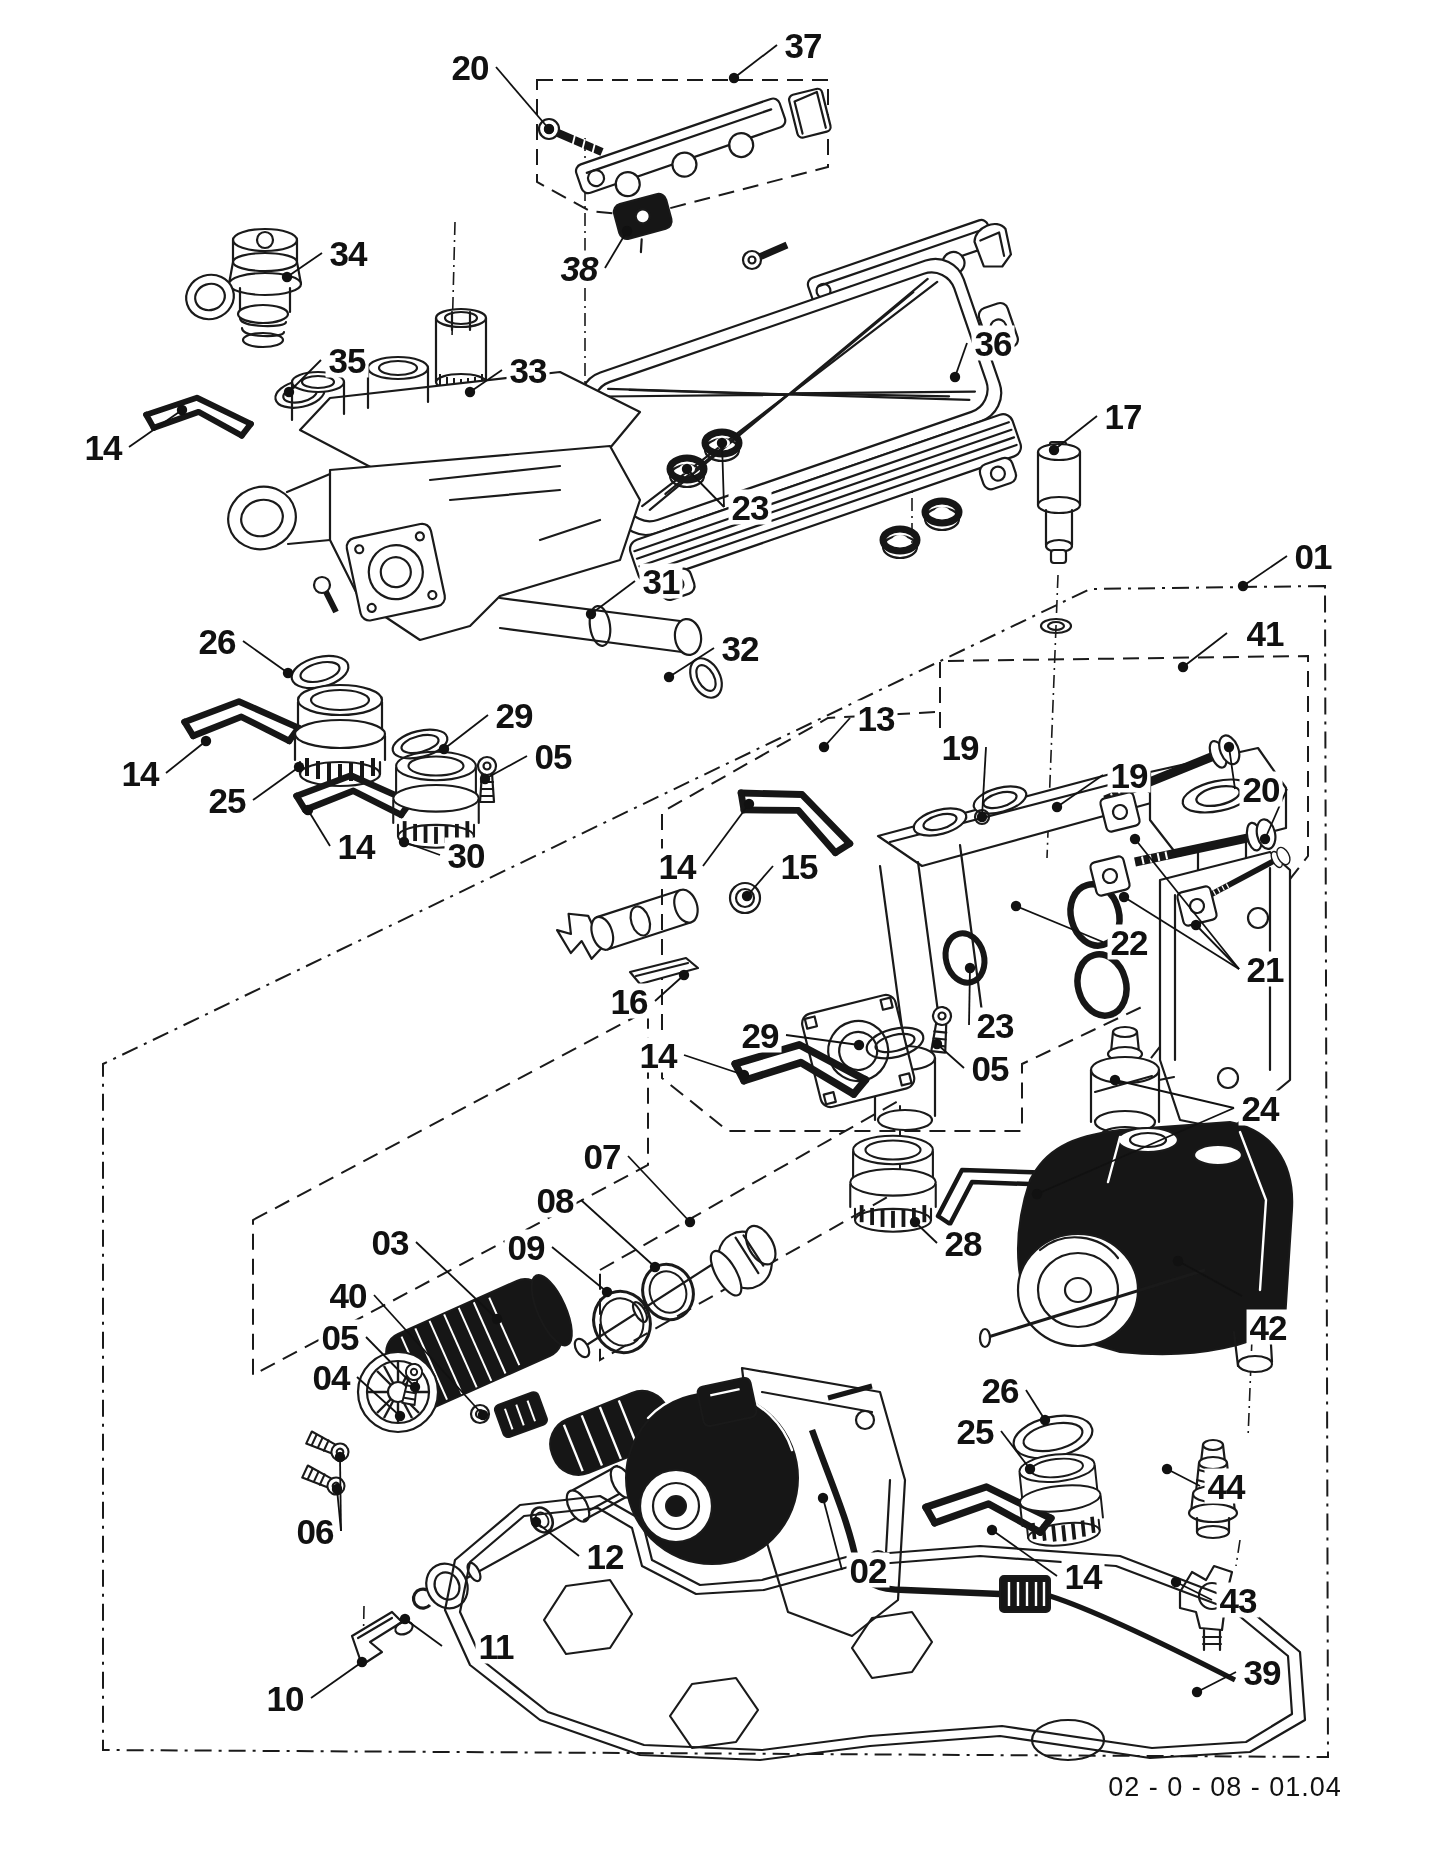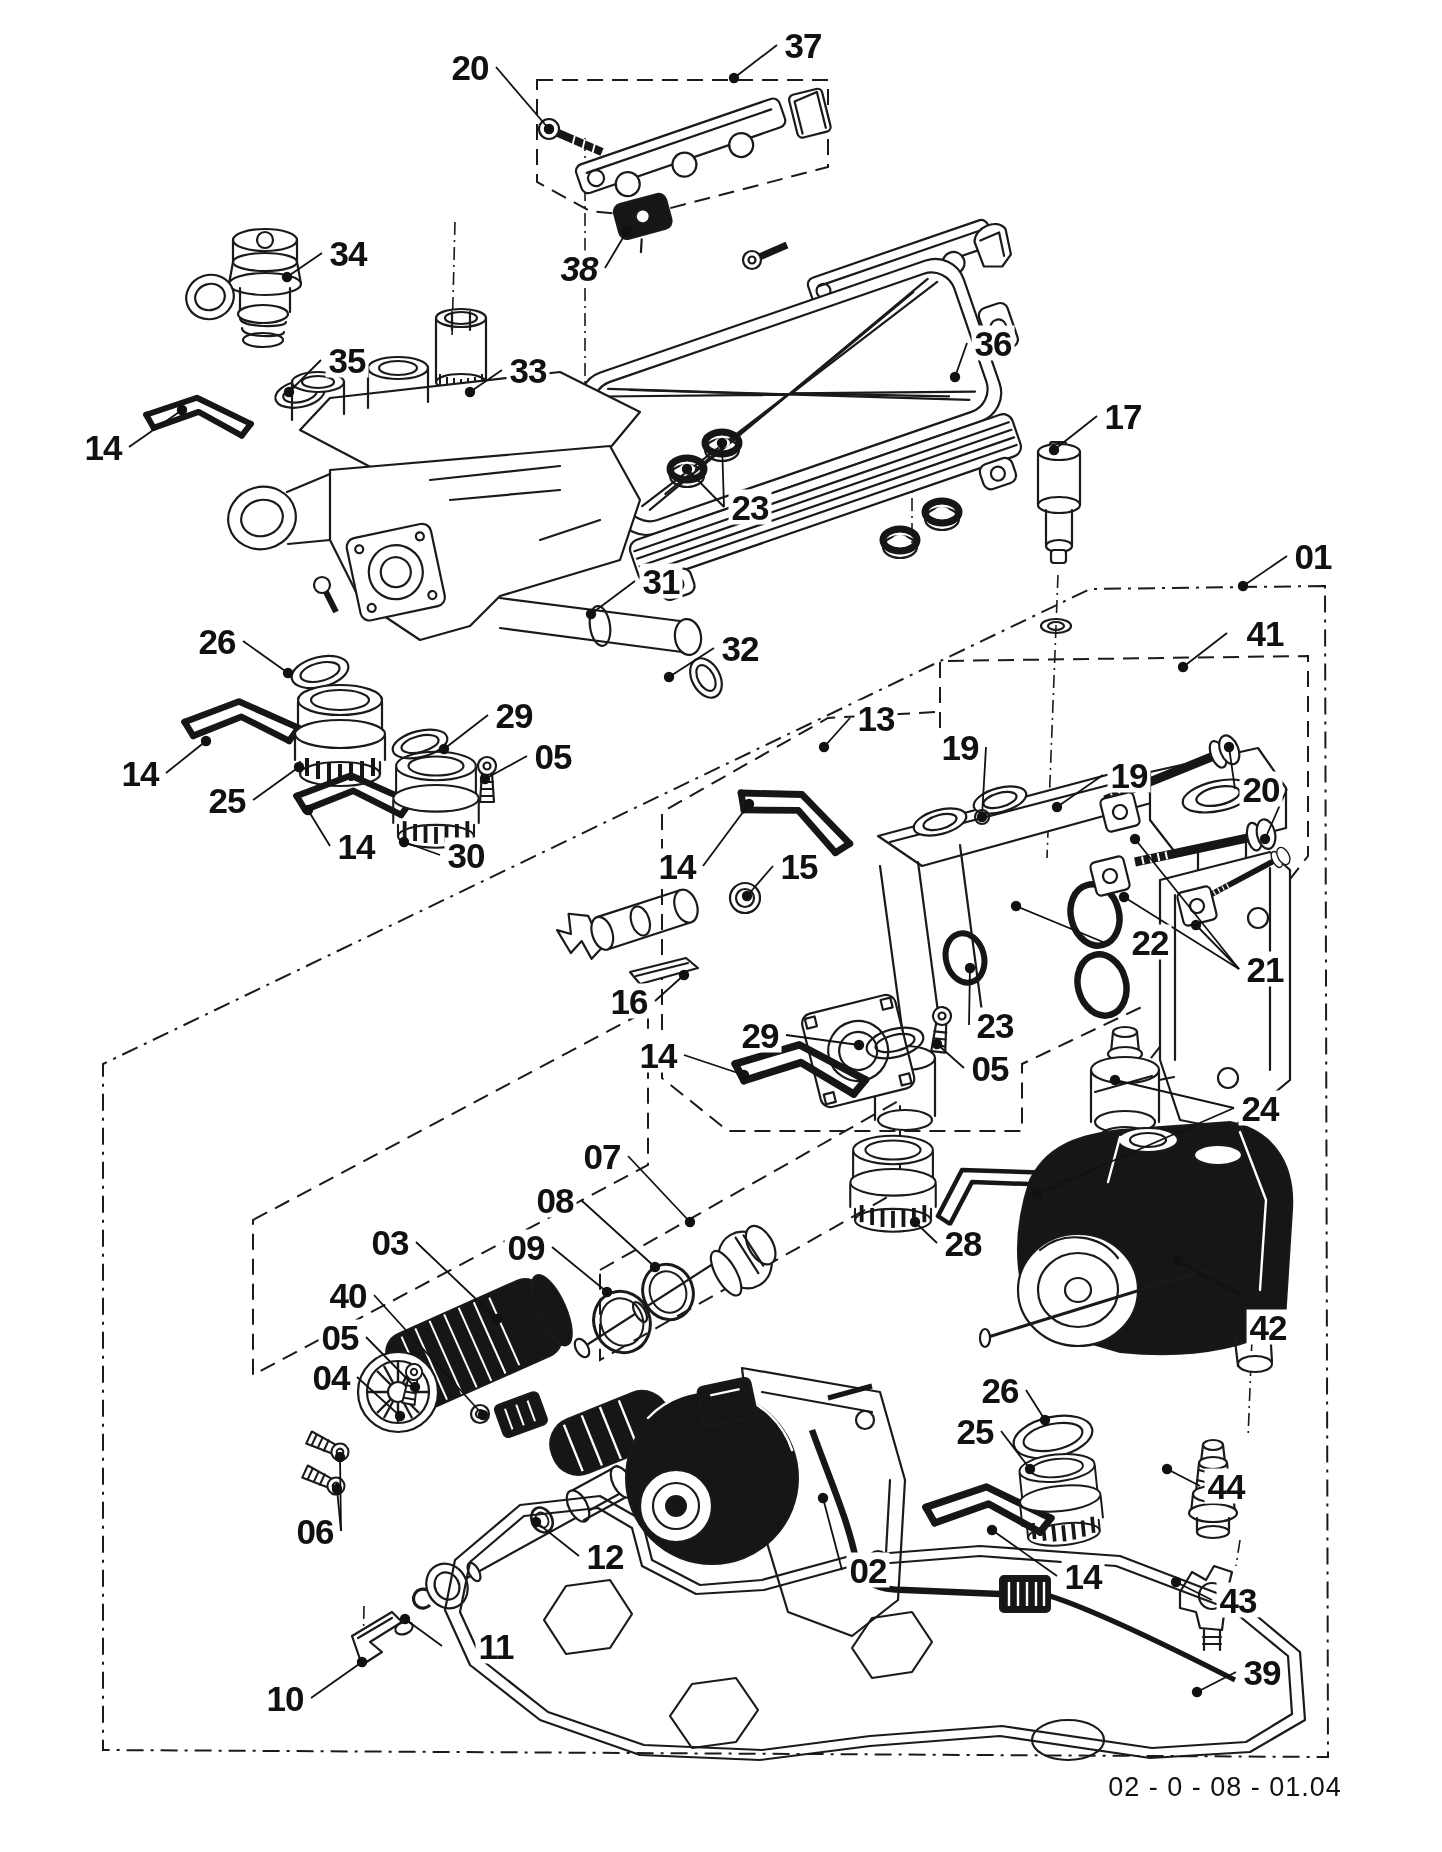--- a/index.html
+++ b/index.html
@@ -709,21 +709,21 @@
       <div class="callout" style="left: 876px; top: 718px;">13</div>
       <div class="callout" style="left: 960px; top: 747px;">19</div>
       <div class="callout" style="left: 1129px; top: 775px;">19</div>
       <div class="callout" style="left: 1261px; top: 789px;">20</div>
       <div class="callout" style="left: 140px; top: 773px;">14</div>
       <div class="callout" style="left: 227px; top: 800px;">25</div>
       <div class="callout" style="left: 356px; top: 846px;">14</div>
       <div class="callout" style="left: 466px; top: 855px;">30</div>
       <div class="callout" style="left: 677px; top: 866px;">14</div>
       <div class="callout" style="left: 799px; top: 866px;">15</div>
-      <div class="callout" style="left: 1129px; top: 942px; margin-left: 21px;">22</div>
+      <div class="callout" style="left: 1129px; top: 942px;">22</div>
       <div class="callout" style="left: 1265px; top: 969px;">21</div>
       <div class="callout" style="left: 629px; top: 1001px;">16</div>
       <div class="callout" style="left: 995px; top: 1025px;">23</div>
       <div class="callout" style="left: 760px; top: 1035px;">29</div>
       <div class="callout" style="left: 990px; top: 1068px;">05</div>
       <div class="callout" style="left: 658px; top: 1055px;">14</div>
       <div class="callout" style="left: 1260px; top: 1108px;">24</div>
       <div class="callout" style="left: 602px; top: 1156px;">07</div>
       <div class="callout" style="left: 555px; top: 1200px;">08</div>
       <div class="callout" style="left: 390px; top: 1242px;">03</div>

